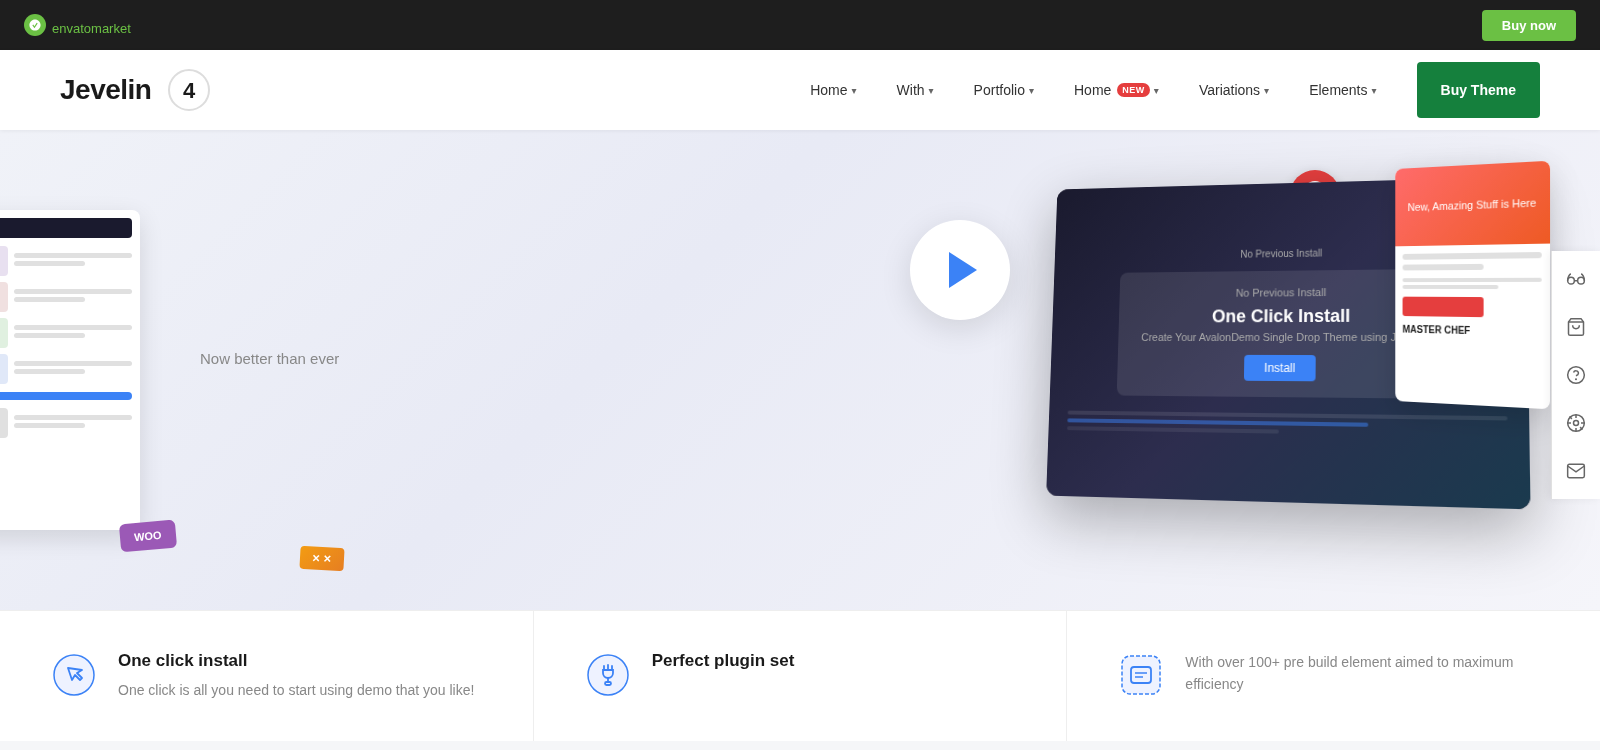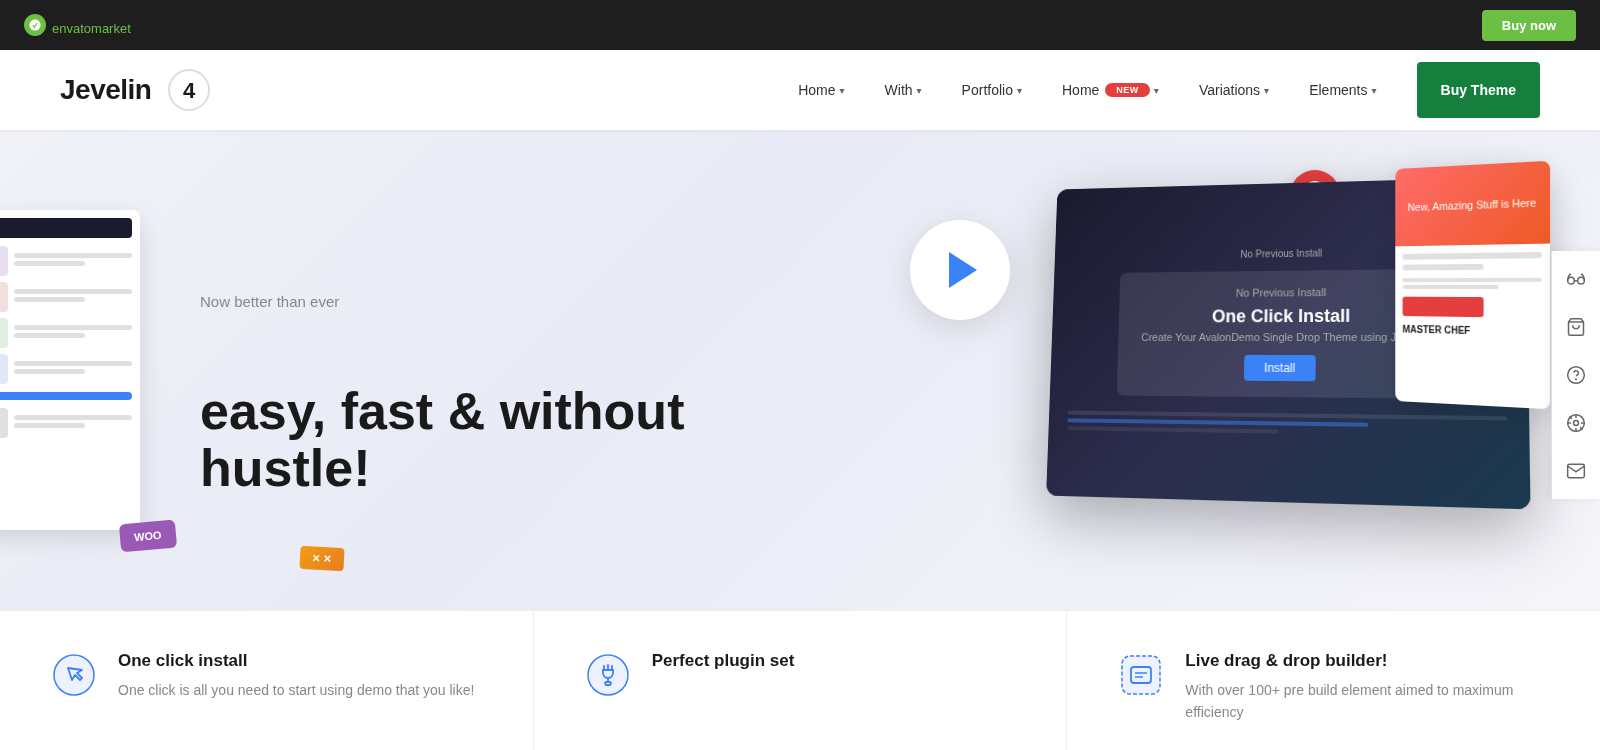--- a/index.html
+++ b/index.html
@@ -85,21 +85,21 @@
     }
     .nav-item .chevron {
       font-size: 10px;
       color: #666;
     }
     .shop-badge {
       background: #e53e3e;
       color: #fff;
       font-size: 9px;
       font-weight: 700;
-      padding: 2px 11px;
+      padding: 2px 5px;
       border-radius: 10px;
       margin-left: 2px;
       letter-spacing: 0.5px;
     }
     .buy-theme-btn {
       background: #15803d;
       color: #fff;
       border: none;
       padding: 20px 24px;
       border-radius: 4px;
@@ -455,21 +455,20 @@
     </div>
     <button class="buy-theme-btn">Buy Theme</button>
   </nav>
 </header>
 
 <section class="hero">
   <div class="hero-content">
     <p class="hero-subtitle">Now better than ever</p>
     <h1 class="hero-title">
       <br>
-      <span>easy, fast &amp; without hustle!</span>
     </h1>
   </div>
 
   <div class="screen-left">
     <div class="screen-left-inner">
       <div class="left-header-bar"></div>
       <div class="left-item">
         <div class="left-thumb" style="background:#e8e0f0;"></div>
         <div class="left-lines">
           <div class="left-line"></div>
@@ -595,21 +594,20 @@
   <div class="feature-item">
     <div class="feature-icon">
       <svg width="44" height="44" viewBox="0 0 44 44" fill="none">
         <rect x="3" y="3" width="38" height="38" rx="8" fill="#EEF2FF" stroke="#3b82f6" stroke-width="1.5" stroke-dasharray="4 2"></rect>
         <rect x="12" y="14" width="20" height="16" rx="3" stroke="#3b82f6" stroke-width="1.8"></rect>
         <line x1="16" y1="20" x2="28" y2="20" stroke="#3b82f6" stroke-width="1.5"></line>
         <line x1="16" y1="24" x2="24" y2="24" stroke="#3b82f6" stroke-width="1.5"></line>
       </svg>
     </div>
     <div class="feature-text">
-      <div class="feature-title">Live drag &amp; drop builder!</div>
       <div class="feature-desc">With over 100+ pre build element aimed to maximum efficiency</div>
     </div>
   </div>
 </div>
 
 <div class="side-panel">
   <div class="side-panel-icon">
     <svg width="20" height="20" viewBox="0 0 24 24" fill="none" stroke="#666" stroke-width="1.8">
       <circle cx="6" cy="14" r="4"></circle>
         <circle cx="18" cy="14" r="4"></circle>

